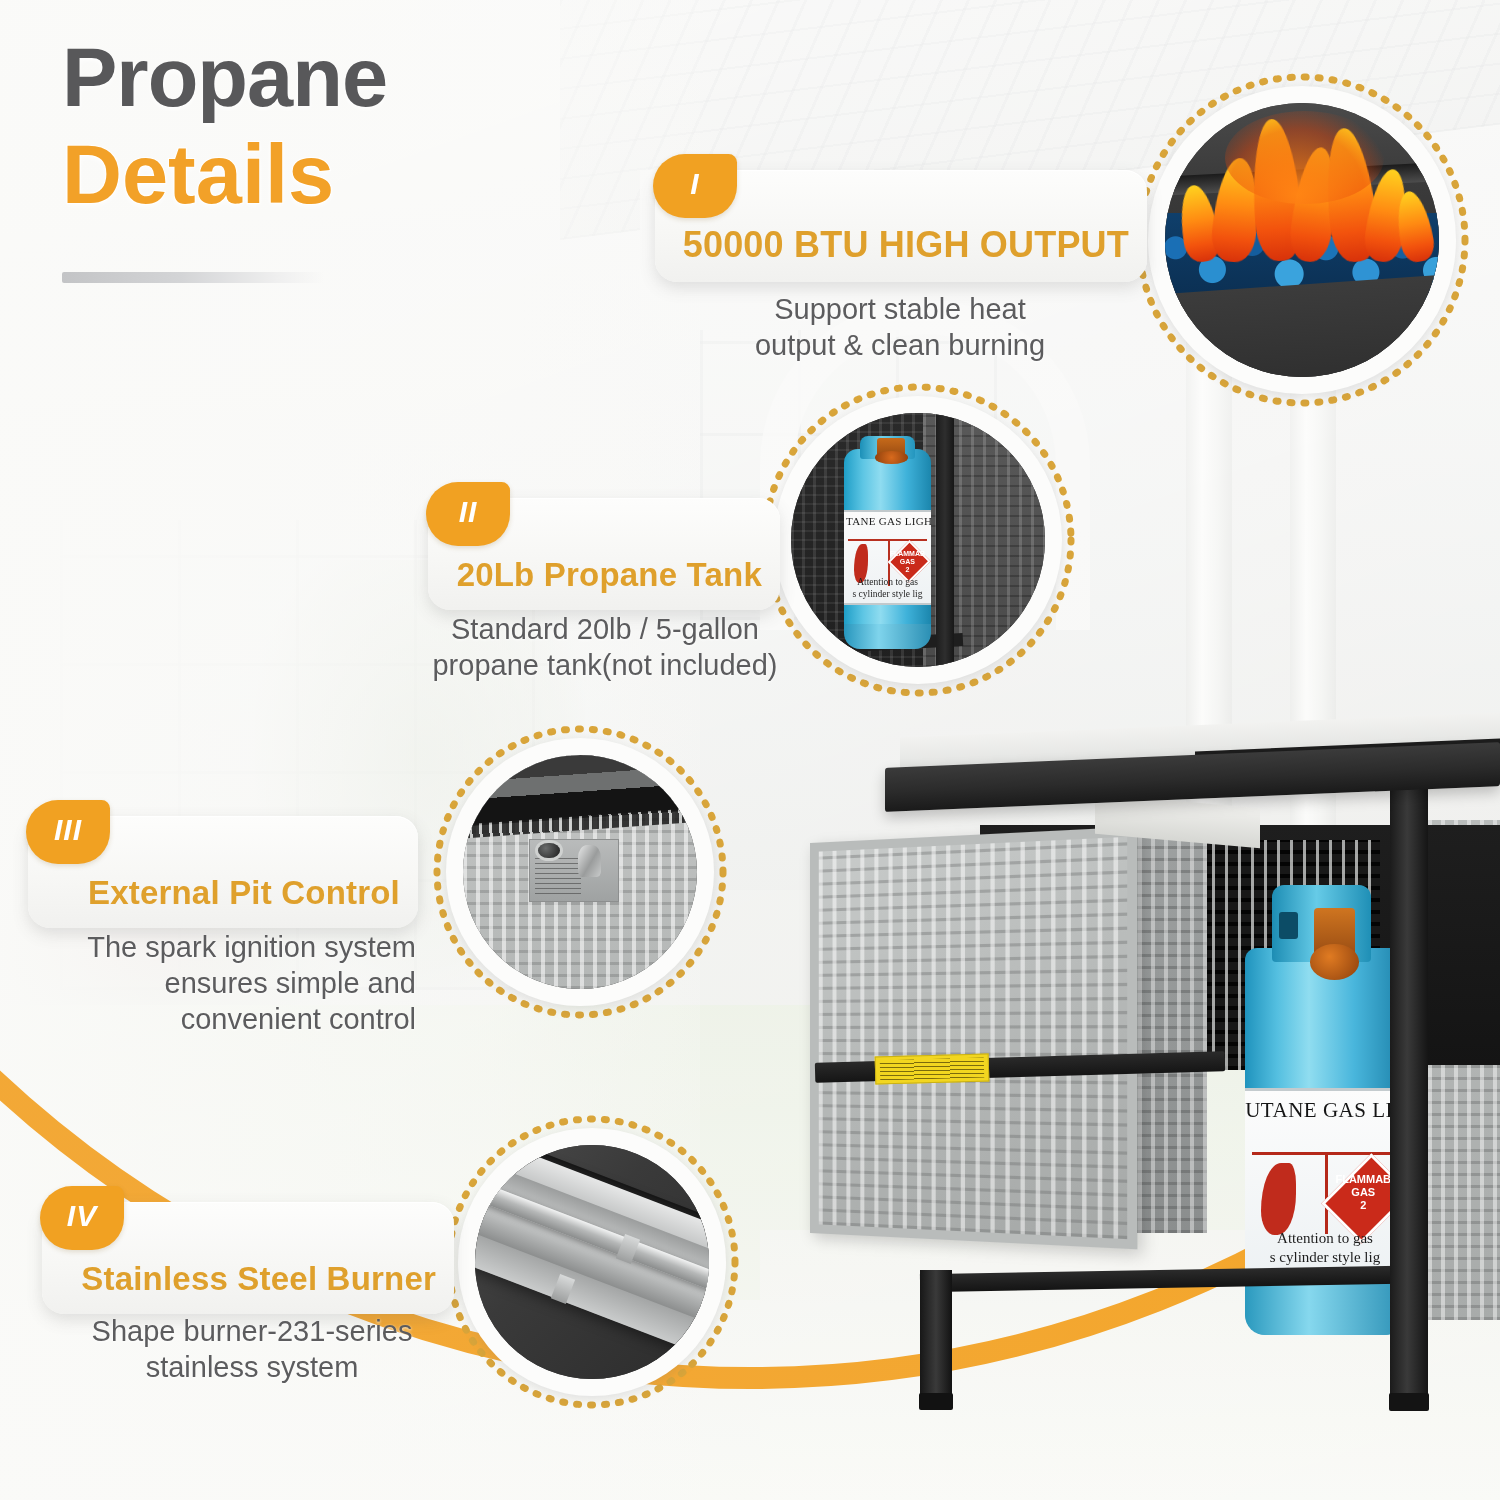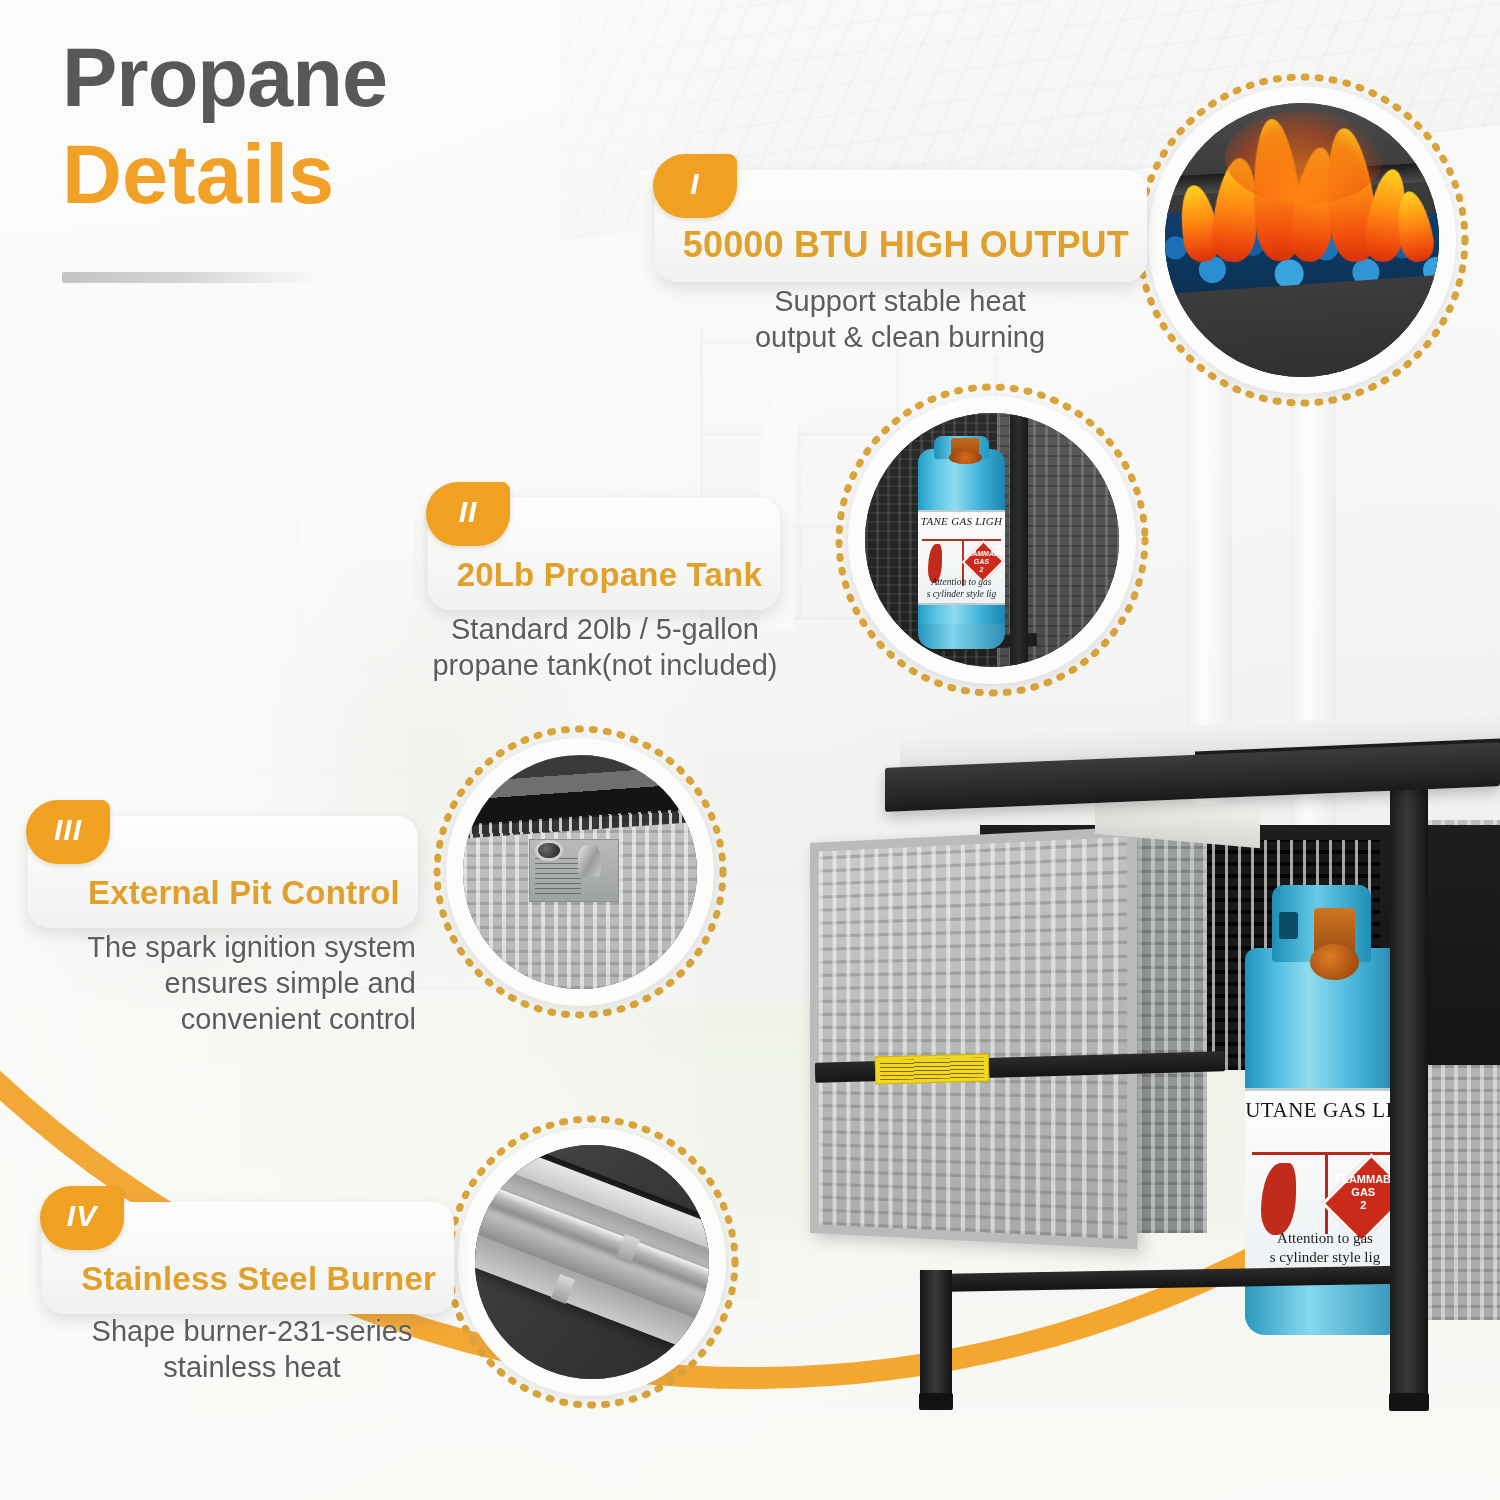--- a/index.html
+++ b/index.html
@@ -99,21 +99,21 @@
     box-shadow:0 2px 5px rgba(120,90,20,.18);}
   .badge span{position:absolute;inset:0;display:flex;align-items:center;justify-content:center;
     color:#ffffff;font-size:30px;font-style:italic;font-weight:bold;letter-spacing:1px;
     padding-bottom:4px;}
 
   .desc{position:absolute;font-size:29px;line-height:1.24;color:#5c5c5e;
     text-shadow:0 1px 3px rgba(255,255,255,.9);}
 
   
   .card1{left:655px;top:170px;width:492px;}
-  .desc1{left:660px;top:284px;width:480px;text-align:center;}
+  .desc1{left:660px;top:292px;width:480px;text-align:center;}
   
   .card2{left:428px;top:498px;width:352px;}
   .desc2{left:420px;top:612px;width:370px;text-align:center;}
   
   .card3{left:28px;top:816px;width:390px;}
   .desc3{left:26px;top:930px;width:390px;text-align:right;}
   
   .card4{left:42px;top:1202px;width:412px;}
   .desc4{left:50px;top:1314px;width:404px;text-align:center;}
 
@@ -149,21 +149,21 @@
   .fl.e{left:59%;width:17%;height:49%;transform:rotate(-6deg);}
   .fl.f{left:74%;width:14%;height:34%;transform:rotate(8deg);}
   .fl.g{left:85%;width:12%;height:26%;transform:rotate(-10deg);}
   .fl-top{position:absolute;left:22%;top:3%;width:58%;height:34%;
     background:radial-gradient(ellipse at 45% 90%, rgba(255,132,20,.9), rgba(230,70,10,.45) 55%, rgba(0,0,0,0) 78%);
     border-radius:50%;}
   .blackpan{position:absolute;left:-6%;bottom:0;width:118%;height:34%;
     background:linear-gradient(180deg,#3c3c3c,#303030);transform:rotate(-4deg);}
 
   
-  .c2w{left:832px;top:380px;width:320px;height:320px;font-style:italic;}
+  .c2w{left:758px;top:380px;width:320px;height:320px;}
   .wicker-dark{position:absolute;left:0;top:0;width:52%;height:100%;
     background:
       repeating-linear-gradient(90deg, rgba(255,255,255,.10) 0 3px, rgba(0,0,0,0) 3px 11px),
       repeating-linear-gradient(0deg, rgba(255,255,255,.07) 0 2px, rgba(0,0,0,0) 2px 9px),
       linear-gradient(180deg,#2a2a2a,#202020);}
   .wicker-mid{position:absolute;left:52%;top:0;width:48%;height:100%;
     background:
       repeating-linear-gradient(90deg, rgba(255,255,255,.16) 0 3px, rgba(0,0,0,0) 3px 12px),
       repeating-linear-gradient(0deg, rgba(0,0,0,.22) 0 2px, rgba(0,0,0,0) 2px 10px),
       linear-gradient(180deg,#595959,#4a4a4a);}
@@ -530,16 +530,16 @@
   </div>
 
   <div class="card card4">
     <div class="badge">
       <span>IV</span>
     </div>
     <div class="card-title">Stainless Steel Burner</div>
   </div>
   <div class="desc desc4">
     <div>Shape burner-231-series</div>
-    <div>stainless heat</div>
+    <div>stainless system</div>
   </div>
 
 </div>
 
 </body></html>

